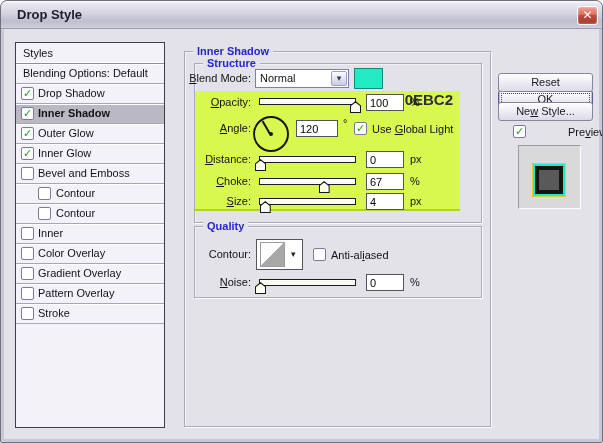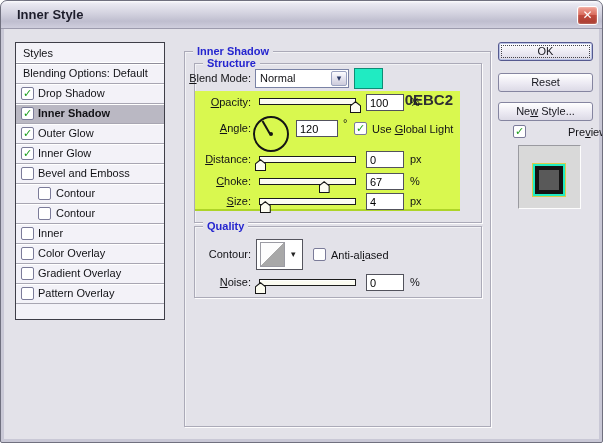--- a/index.html
+++ b/index.html
@@ -11,21 +11,21 @@
   
   .titlebar { position:absolute; left:0; top:0; width:100%; height:28px;
               background:linear-gradient(180deg,#fcfcfe 0%,#e9e8f1 10%,#d4d3e0 45%,#bfbecf 75%,#cfcedd 100%);
               border-radius:6px 6px 0 0; border-bottom:1px solid #9c9bad; }
   .title-text { position:absolute; left:16px; top:6px; font-size:13px; font-weight:bold; color:#1d1d2b; }
   .close-btn { position:absolute; right:4px; top:5px; width:21px; height:19px; border-radius:3px;
                border:1px solid #fff; background:linear-gradient(180deg,#f0a296 0%,#d96d5e 45%,#c04a3d 50%,#a83c30 100%);
                color:#fff; font-weight:bold; font-size:12px; text-align:center; line-height:17px; cursor:default;
                box-shadow: inset 0 0 2px rgba(255,255,255,.6); }
   
-  .styles-box { position:absolute; left:14px; top:41px; width:150px; height:278px;
+  .styles-box { position:absolute; left:14px; top:41px; width:150px; height:386px;
                 background:#f3f2f8; border:1px solid #3e3e48; }
   .styles-header { height:21px; line-height:20px; padding-left:7px; border-bottom:1px solid #8f8d9a;
                    box-shadow: inset 0 -1px 0 #fff; }
   .srow { position:relative; height:20px; line-height:19px; border-bottom:1px solid #a8a6b2;
           box-shadow: inset 0 1px 0 #ffffff; }
   .srow.selected { background:#bab8c3; font-weight:bold; }
   .srow .slabel { position:absolute; left:22px; top:3px; line-height:13px; }
   .srow.noCheck .slabel { left:7px; }
   .srow.indent .cb { left:22px; }
   .srow.indent .slabel { left:40px; }
@@ -69,36 +69,36 @@
               background:#151515; border-radius:50%; }
   .contour-pick { position:absolute; left:255px; top:238px; width:47px; height:31px; background:#fff;
                   border:1px solid #55555e; }
   .contour-thumb { position:absolute; left:3px; top:2px; width:25px; height:25px; border:1px solid #9b9ba3;
                    background:linear-gradient(135deg,#fdfdfd 49.5%,#a8a8a8 50%); }
   .contour-arrow { position:absolute; left:34px; top:9px; font-size:9px; color:#222; }
   
   .btn { position:absolute; left:497px; width:95px; height:19px; border:1px solid #8585a0; border-radius:3px;
          background:linear-gradient(180deg,#ffffff 0%,#eceaf3 55%,#dcdae6 100%);
          text-align:center; line-height:17px; color:#17171f; }
-  .btn.default { border-color:#55598f; box-shadow: inset 0 0 0 1px #b9c2e4; outline:1px dotted #44444c; outline-offset:-4px; }
+  .btn.default { border-color:#55598f; box-shadow: inset 0 0 0 1px #b9c2e4; outline:1px dotted #44444c; outline-offset:-4px;margin-top:48px; }
   .preview-box { position:absolute; left:517px; top:144px; width:63px; height:64px; background:#d9d9d9;
                  border-top:1px solid #9a9aa0; border-left:1px solid #9a9aa0;
                  border-right:1px solid #fdfdfd; border-bottom:1px solid #fdfdfd; }
   .pv1 { position:absolute; left:13px; top:17px; width:34px; height:34px; border:1px solid #ddc94b; }
   .pv2 { width:100%; height:100%; border:2px solid #20ebc2; }
   .pv3 { width:100%; height:100%; border:4px solid #131313; background:#595959; }
   u { text-decoration:underline; }
 </style>
 </head>
 <body>
 
 <div class="dialog">
 
   <div class="titlebar">
-    <span class="title-text">Inner Style</span>
+    <span class="title-text">Drop Style</span>
     <div class="close-btn">✕</div>
   </div>
 
   <div class="styles-box">
     <div class="styles-header">Styles</div>
     <div class="srow noCheck">
       <span class="slabel">Blending Options: Default</span>
     </div>
     <div class="srow">
       <span class="cb on">✓</span>
@@ -136,20 +136,24 @@
       <span class="cb"></span>
       <span class="slabel">Color Overlay</span>
     </div>
     <div class="srow">
       <span class="cb"></span>
       <span class="slabel">Gradient Overlay</span>
     </div>
     <div class="srow">
       <span class="cb"></span>
       <span class="slabel">Pattern Overlay</span>
+    </div>
+    <div class="srow">
+      <span class="cb"></span>
+      <span class="slabel">Stroke</span>
     </div>
   </div>
 
   <div class="groupbox" style="left:183px; top:50px; width:307px; height:376px;"></div>
   <div class="grouplabel" style="left:192px; top:44px;">Inner Shadow</div>
 
   <div class="groupbox" style="left:193px; top:62px; width:288px; height:160px;"></div>
   <div class="grouplabel" style="left:202px; top:56px;">Structure</div>
 
   <div class="hl" style="background-color: rgb(217, 248, 79);"></div>

